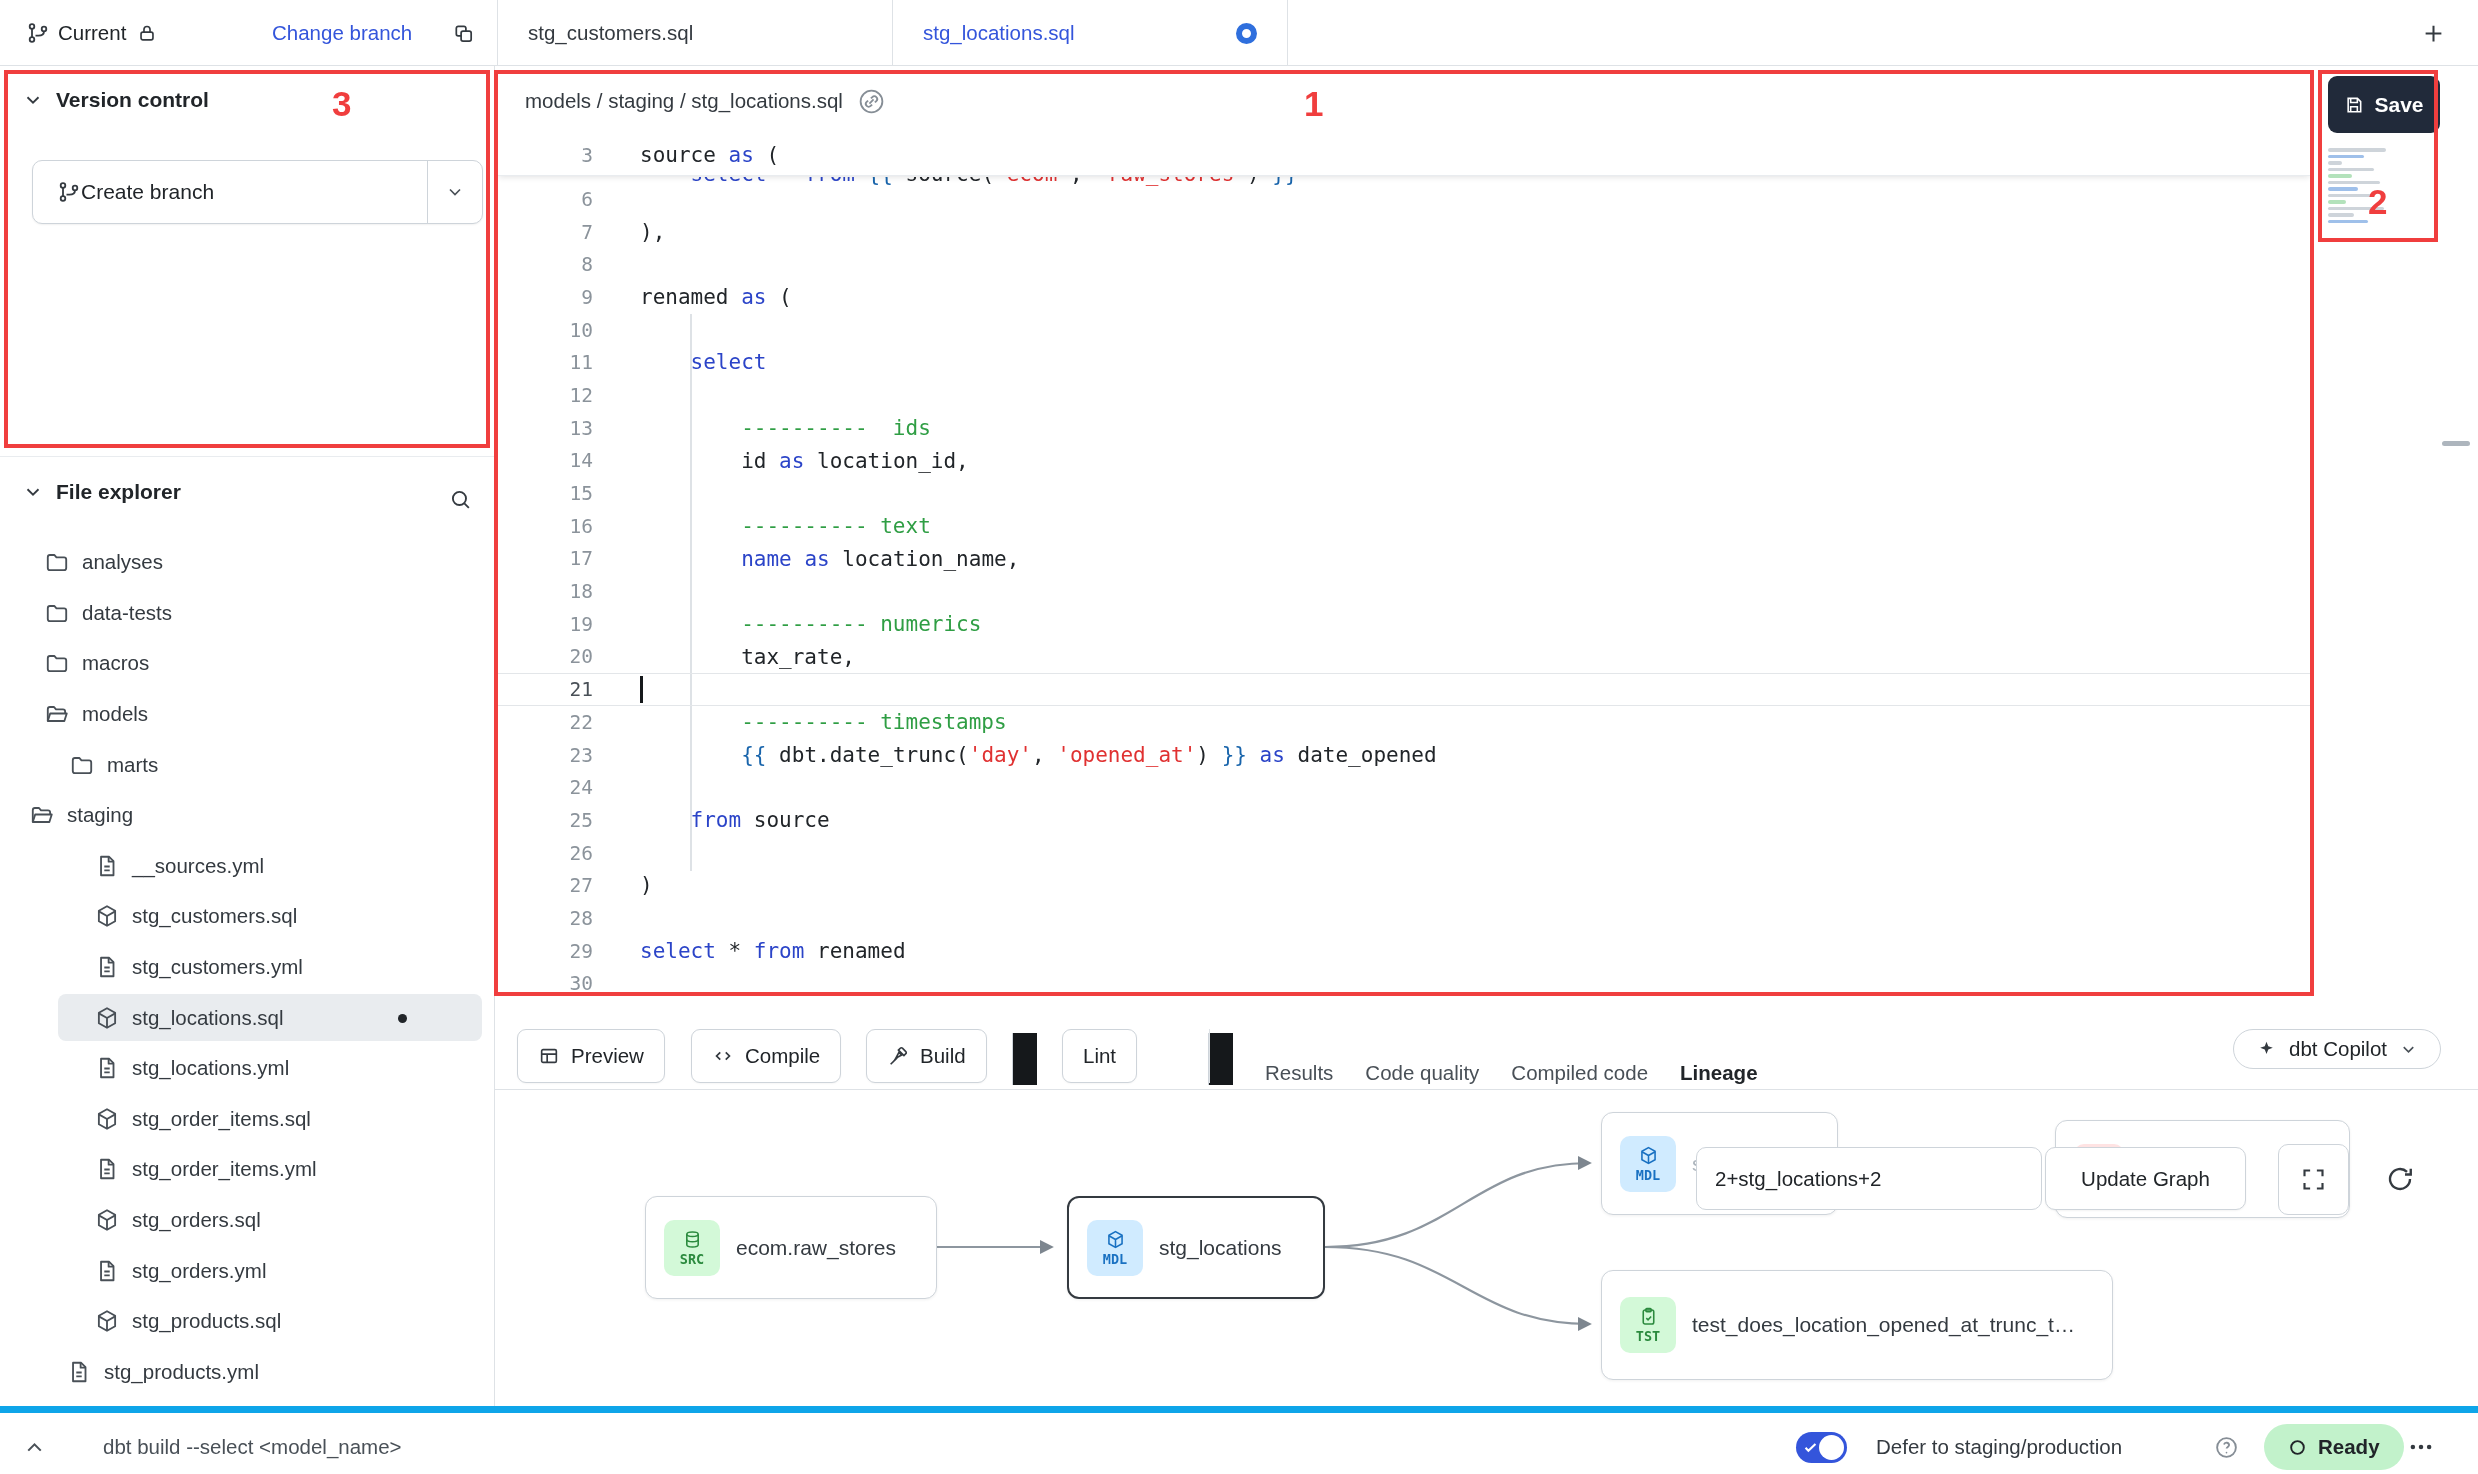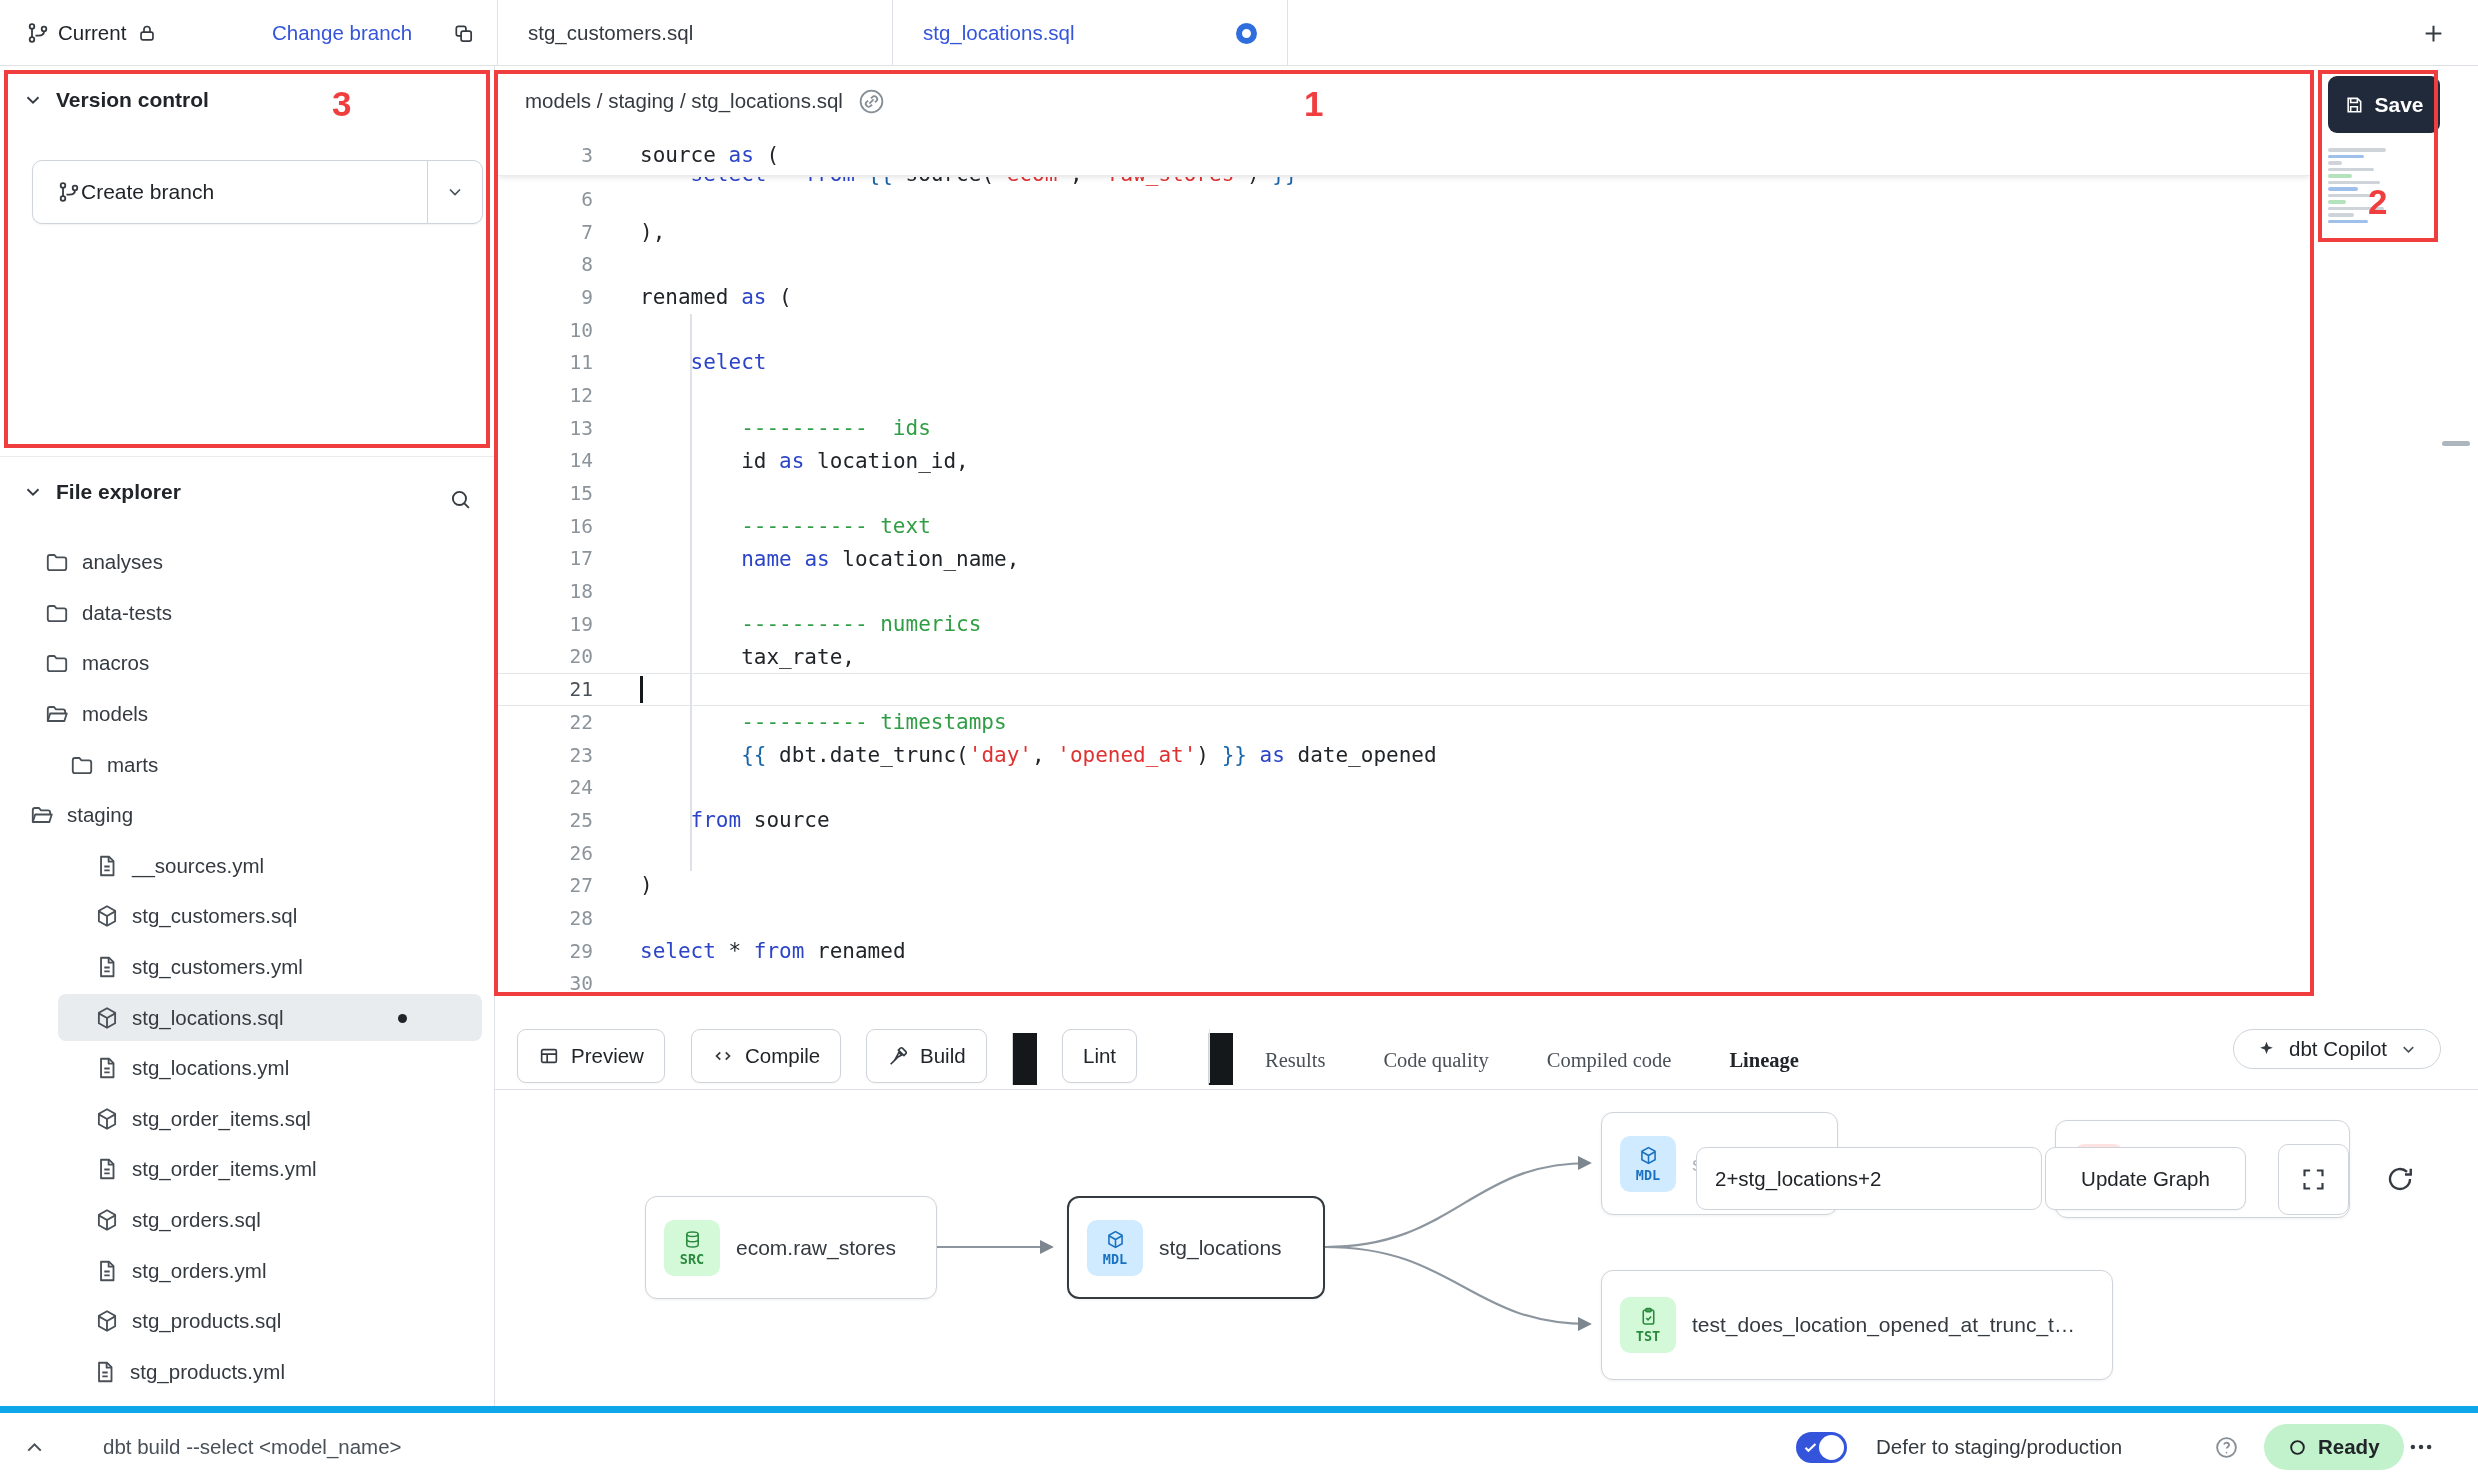--- a/index.html
+++ b/index.html
@@ -76,21 +76,21 @@
 
   
   #panel-toolbar { position:absolute; left:495px; top:1023px; width:1983px; height:67px;
                    border-bottom:1px solid #dee2e6; background:#fff; }
   .pbtn { position:absolute; top:6px; height:54px; border:1px solid #ced4da; border-radius:9px;
           background:#fff; display:flex; align-items:center; font-size:20.5px; color:#212529;
           font-weight:500; box-shadow:0 1px 2px rgba(0,0,0,.04); cursor:pointer; }
   .pbtn .seg { display:flex; align-items:center; gap:11px; padding:0 20px; height:100%; }
   .pbtn .seg.caret { border-left:1px solid #ced4da; padding:0 12px; color:#495057; }
   #tb-divider { position:absolute; left:714px; top:6px; width:1px; height:54px; background:#dee2e6; }
-  #panel-tabs { position:absolute; left:770px; top:4px; height:67px; display:flex; gap:58px;font-family:Liberation Serif, serif; }
+  #panel-tabs { position:absolute; left:770px; top:16px; height:67px; display:flex; gap:32px; }
   .ptab { height:100%; display:flex; align-items:center; font-size:20.5px; color:#495057; cursor:pointer; }
   .ptab.active { color:#212529; font-weight:700; box-shadow: inset 0 -4px 0 #212529; }
   #copilot { position:absolute; top:6px; right:37px; height:40px; border:1px solid #ced4da;
              border-radius:27px; background:#fff; display:flex; align-items:center; gap:12px;
              padding:0 22px; font-size:20.5px; color:#212529; cursor:pointer; }
 
   #lineage { position:absolute; left:495px; top:1090px; width:1983px; height:316px; background:#fff; overflow:hidden; }
   .lnode { position:absolute; background:#fff; border:1.5px solid #ced4da; border-radius:12px;
            display:flex; align-items:center; gap:16px; padding:0 18px;
            box-shadow:0 1px 3px rgba(0,0,0,.06); z-index:2; }
@@ -351,21 +351,21 @@
       </div>
       <div class="tree-row" style="padding-left: 94px;">
         <span class="tree-ic">
           <svg viewBox="0 0 24 24" fill="none" stroke="currentColor" stroke-width="1.7" stroke-linejoin="round">
             <path d="M12 3l7.5 4.2v9.6L12 21l-7.5-4.2V7.2z"></path>
             <path d="M12 12l7.5-4.3M12 12L4.5 7.7M12 12v8.6"></path>
           </svg>
         </span>
         <span class="tree-lb">stg_products.sql</span>
       </div>
-      <div class="tree-row" style="padding-left: 92px;">
+      <div class="tree-row" style="padding-left: 66px;">
         <span class="tree-ic">
           <svg viewBox="0 0 24 24" fill="none" stroke="currentColor" stroke-width="1.7" stroke-linejoin="round">
             <path d="M6.5 3.5H14l4 4v13H6.5z"></path>
             <path d="M13.5 3.5V8H18M9.5 12.5h5M9.5 16h5"></path>
           </svg>
         </span>
         <span class="tree-lb">stg_products.yml</span>
       </div>
     </div>
 </div>

